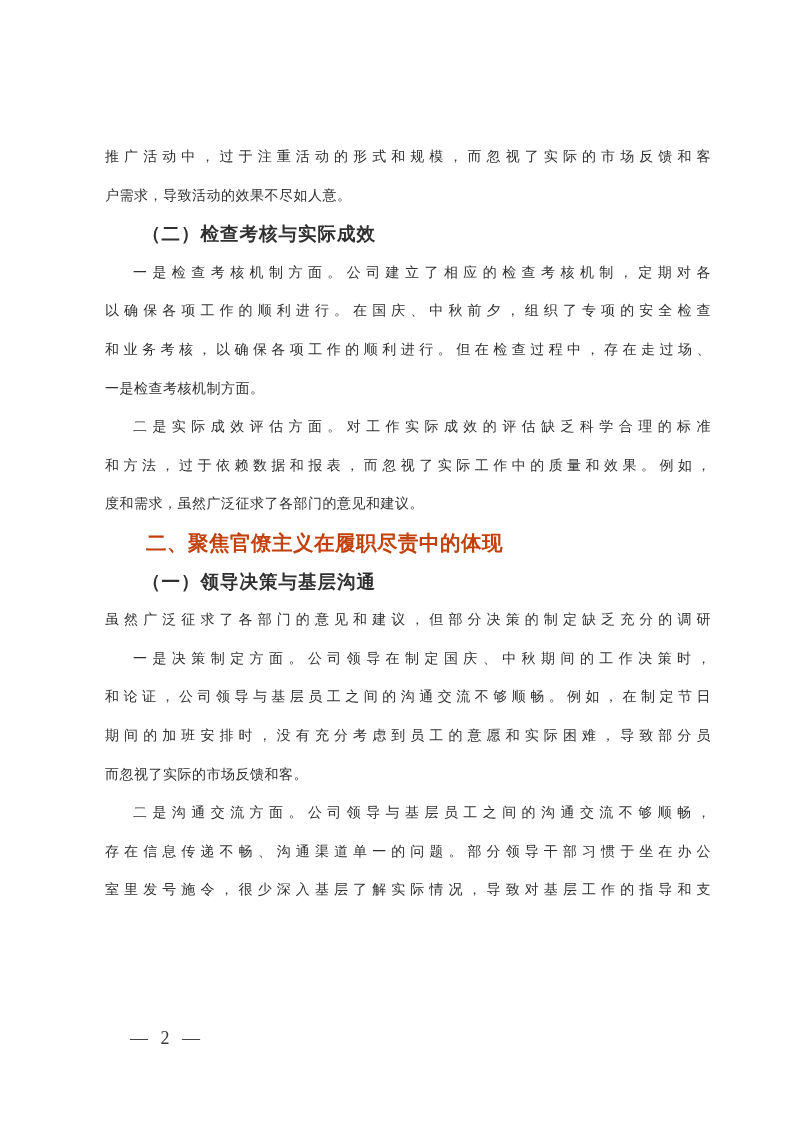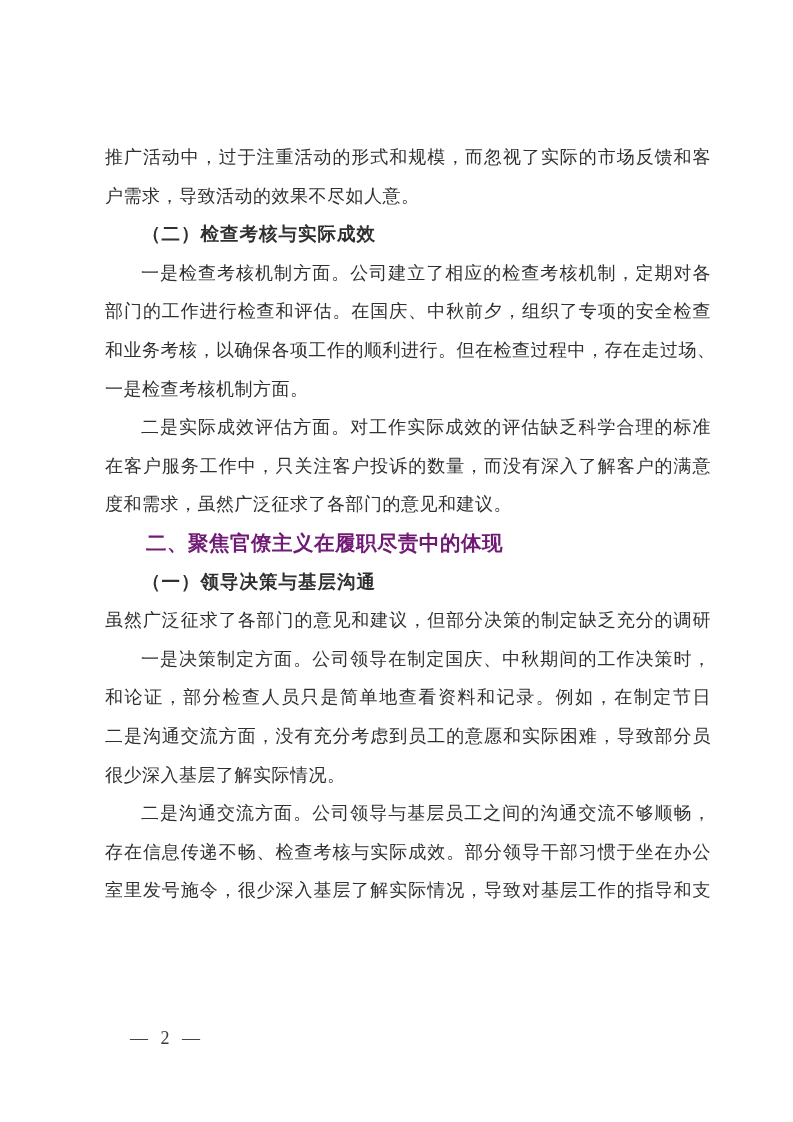--- a/index.html
+++ b/index.html
@@ -16,28 +16,29 @@
     font-family: "Liberation Serif", "DejaVu Serif", serif;
     color: #303030;
   }
   .content {
     position: absolute;
     top: 138px;
     left: 105px;
     width: 606px;
   }
   .line {
-    font-size: 18px;
+    font-size: 14px;
     line-height: 38.6px;
     height: 38.6px;
     text-align: justify;
     text-align-last: justify;
     text-justify: inter-character;
     letter-spacing: 0.5px;
     white-space: nowrap;
+    font-family: Liberation Mono, monospace;
   }
   .line.indent { text-indent: 2em; }
   .line.end {
     text-align: right;
     text-align-last: left;
   }
   .h-kai {
     font-size: 18.5px;
     line-height: 38.6px;
     height: 38.6px;
@@ -50,21 +51,21 @@
   }
   .h-hei {
     font-size: 20.5px;
     line-height: 38.6px;
     height: 38.6px;
     font-weight: bold;
     text-indent: 2em;
     text-align: left;
     text-align-last: left;
     font-family: "Liberation Sans", "DejaVu Sans", sans-serif;
-    color: #701a75;
+    color: #c2410c;
     letter-spacing: 0.5px;
   }
   .page-number {
     position: absolute;
     left: 130px;
     top: 1028px;
     font-size: 18px;
     letter-spacing: 4px;
     color: #3a3a3a;
     font-family: "Liberation Serif", "DejaVu Serif", serif;
@@ -75,38 +76,38 @@
 
 <div class="page">
   <div class="content">
 
     <div class="line">推广活动中，过于注重活动的形式和规模，而忽视了实际的市场反馈和客</div>
     <div class="line end">户需求，导致活动的效果不尽如人意。</div>
 
     <div class="h-kai">（二）检查考核与实际成效</div>
 
     <div class="line indent">一是检查考核机制方面。公司建立了相应的检查考核机制，定期对各</div>
-    <div class="line">部门的工作进行检查和评估。在国庆、中秋前夕，组织了专项的安全检查</div>
+    <div class="line">以确保各项工作的顺利进行。在国庆、中秋前夕，组织了专项的安全检查</div>
     <div class="line">和业务考核，以确保各项工作的顺利进行。但在检查过程中，存在走过场、</div>
     <div class="line end">一是检查考核机制方面。</div>
 
     <div class="line indent">二是实际成效评估方面。对工作实际成效的评估缺乏科学合理的标准</div>
-    <div class="line">在客户服务工作中，只关注客户投诉的数量，而没有深入了解客户的满意</div>
+    <div class="line">和方法，过于依赖数据和报表，而忽视了实际工作中的质量和效果。例如，</div>
     <div class="line end">度和需求，虽然广泛征求了各部门的意见和建议。</div>
 
     <div class="h-hei">二、聚焦官僚主义在履职尽责中的体现</div>
 
     <div class="h-kai">（一）领导决策与基层沟通</div>
 
     <div class="line">虽然广泛征求了各部门的意见和建议，但部分决策的制定缺乏充分的调研</div>
     <div class="line indent">一是决策制定方面。公司领导在制定国庆、中秋期间的工作决策时，</div>
-    <div class="line">和论证，部分检查人员只是简单地查看资料和记录。例如，在制定节日</div>
-    <div class="line">二是沟通交流方面，没有充分考虑到员工的意愿和实际困难，导致部分员</div>
-    <div class="line end">很少深入基层了解实际情况。</div>
+    <div class="line">和论证，公司领导与基层员工之间的沟通交流不够顺畅。例如，在制定节日</div>
+    <div class="line">期间的加班安排时，没有充分考虑到员工的意愿和实际困难，导致部分员</div>
+    <div class="line end">而忽视了实际的市场反馈和客。</div>
 
     <div class="line indent">二是沟通交流方面。公司领导与基层员工之间的沟通交流不够顺畅，</div>
-    <div class="line">存在信息传递不畅、检查考核与实际成效。部分领导干部习惯于坐在办公</div>
+    <div class="line">存在信息传递不畅、沟通渠道单一的问题。部分领导干部习惯于坐在办公</div>
     <div class="line">室里发号施令，很少深入基层了解实际情况，导致对基层工作的指导和支</div>
 
   </div>
 
   <div class="page-number">— 2 —</div>
 </div>
 
 </body></html>

